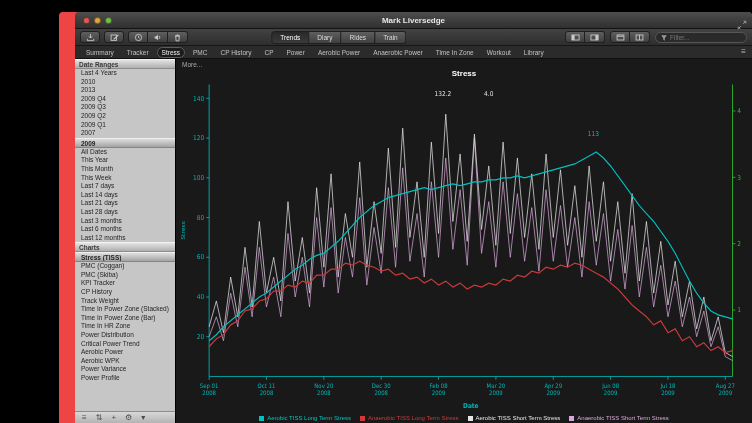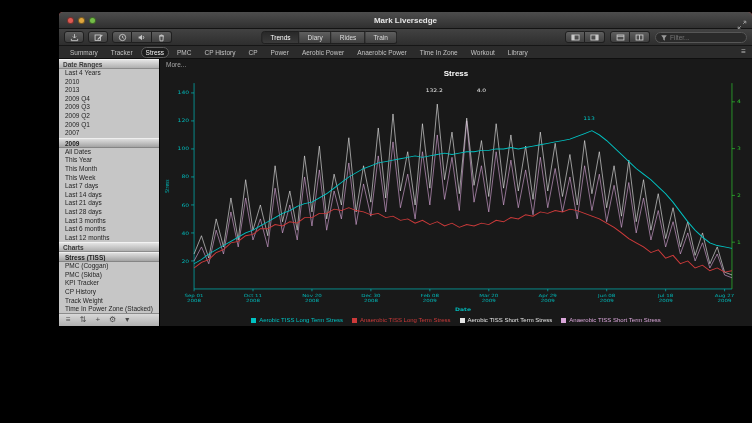--- a/index.html
+++ b/index.html
@@ -1,21 +1,21 @@
 <!DOCTYPE html>
 <html><head>
 <meta charset="utf-8">
 <style>
   * { box-sizing: border-box; margin: 0; padding: 0; }
   html,body { width:752px; height:423px; background:#000; overflow:hidden;
               font-family:"Liberation Sans", sans-serif; }
   .stage { width:752px; height:423px; background:#000; position:relative; overflow:hidden; }
-  .window { position:absolute; left:59px; top:12px; width:693px; height:314px;
+  .window { position:absolute; left:59px; top:12px; width:693px; height:412px;
             background:#ef4444; border-radius:4px 4px 0 0; display:flex; flex-direction:column;
-            box-shadow:0 0 18px rgba(0,0,0,.9); }
+            box-shadow:0 0 18px rgba(0,0,0,.9);padding-left:16px; }
   
   .titlebar { height:17px; flex:none; background:linear-gradient(#4d4d4d,#303030);
               border-bottom:1px solid #141414; border-radius:4px 4px 0 0;
               position:relative; display:flex; align-items:center; justify-content:center; }
   .lights { position:absolute; left:8px; top:5px; display:flex; gap:4px; }
   .light { width:7px; height:7px; border-radius:50%; border:1px solid rgba(0,0,0,.45); }
   .light.red{background:#df5a52;} .light.yellow{background:#dfa63e;} .light.green{background:#74bd48;}
   .title { font-size:8px; color:#e6e6e6; font-weight:bold; }
   .fs-icon { position:absolute; right:5px; top:4px; width:10px; height:10px; }
   .fs-icon svg{width:10px;height:10px;}

